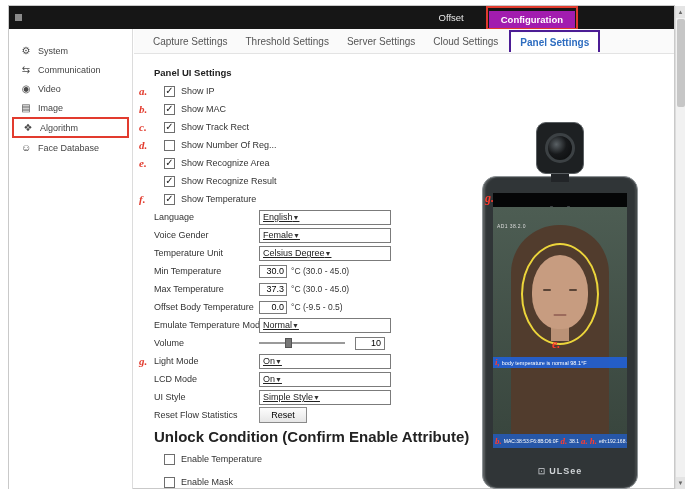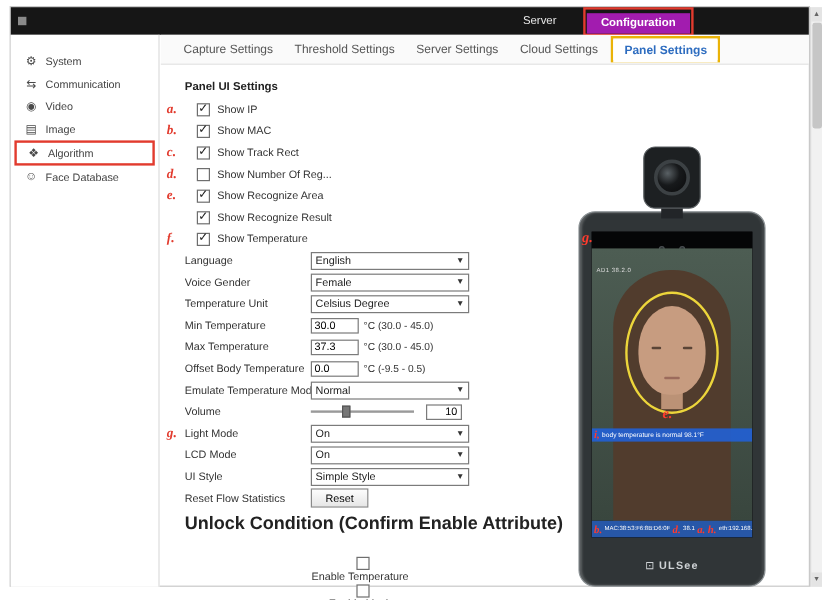--- a/index.html
+++ b/index.html
@@ -22,50 +22,50 @@
   .side-item { display:flex; align-items:center; height:19px; padding-left:10px; font-size:9px; color:#444; cursor:pointer; }
   .side-icon { width:14px; font-size:10px; color:#4a4a4a; margin-right:5px; text-align:center; }
   .side-annot { border:2px solid #e23b2e; margin:0 3px; }
   .side-annot .side-item { padding-left:7px; height:17px; }
 
   
   .tabbar { position:absolute; left:134px; top:29px; width:540px; height:25px; background:#fafafa;
             border-bottom:1px solid #e3e3e3; display:flex; align-items:center; padding-left:10px; }
   .tab { font-size:10px; color:#555; padding:4px 9px; cursor:pointer; white-space:nowrap; }
   .tab.active { color:#2e6dc0; background:#fff; font-weight:bold; }
-  .tab-annot { border:2px solid #eab308; margin-left:2px; }
+  .tab-annot { border:2px solid #4c1d95; margin-left:2px; }
 
   
   .content { position:absolute; left:139px; top:64px; width:322px; }
   .section-title { margin-left:15px; height:18px; line-height:18px; font-size:9.5px; font-weight:bold; color:#222; }
   .row { display:flex; align-items:center; height:18px; }
   .mk { flex:0 0 15px; font-family:"Liberation Serif", serif; font-style:italic; font-weight:bold;
         color:#e23b2e; font-size:11px; line-height:1; }
   .cb { flex:0 0 11px; width:11px; height:11px; border:1px solid #6e6e6e; background:#fff;
         margin-left:10px; margin-right:6px; display:inline-flex; align-items:center; justify-content:center;
         font-size:10px; line-height:1; color:#1a1a1a; cursor:pointer; }
   .cb.checked::after { content:"✓"; }
   .cb-label { font-size:9px; color:#333; white-space:nowrap; }
   .flabel { flex:0 0 105px; font-size:9px; color:#333; white-space:nowrap; overflow:hidden; }
-  .select { flex:0 0 132px; display:inline-flex; justify-content:space-between; align-items:center;
+  .select { flex:0 0 132px; display:inline-flex; align-items:center;
             width:132px; height:15px; border:1px solid #7b7b7b; background:#fff; font-size:9px;
-            color:#222; padding:0 3px; cursor:pointer; }
+            color:#222; padding:0 3px; cursor:pointer;text-decoration:underline; }
   .select-arrow { font-size:7px; color:#333; }
-  .num-input { width:40px; height:13px; border:1px solid #7b7b7b; font-size:9px; padding:0 2px;
-               font-family:"Liberation Sans", sans-serif; }
+  .num-input { width:28px; height:13px; border:1px solid #7b7b7b; font-size:9px; padding:0 2px;
+               font-family:"Liberation Sans", sans-serif;text-align:right; }
   .suffix { font-size:8.5px; color:#333; margin-left:4px; white-space:nowrap; }
   .slider { position:relative; width:86px; height:14px; margin-right:10px; cursor:pointer; }
   .slider-track { position:absolute; left:0; right:0; top:6px; height:2px; background:#9a9a9a; }
   .slider-handle { position:absolute; left:30%; top:2px; width:7px; height:10px; background:#777; border:1px solid #555; }
   .vol-box { width:30px; height:13px; border:1px solid #7b7b7b; font-size:9px; text-align:right; padding:0 3px;
              font-family:"Liberation Sans", sans-serif; }
   .btn { width:48px; height:16px; border:1px solid #8a8a8a; background:linear-gradient(#fdfdfd,#e6e6e6);
          font-size:9px; text-align:center; line-height:14px; cursor:pointer; }
   .unlock-title { margin-left:15px; margin-top:4px; height:18px; line-height:18px; font-size:15px; font-weight:bold; color:#222; white-space:nowrap; }
-  .unlock-row { margin-top:3px; height:20px;flex-direction:column; }
+  .unlock-row { margin-top:3px; height:20px; }
 
   
   .device-area { position:absolute; left:476px; top:122px; width:168px; height:367px; }
   .camera-pod { position:absolute; top:0; left:50%; transform:translateX(-50%); width:48px; height:52px;
                 background:#1d2022; border:1px solid #5a5f62; border-radius:10px; z-index:3; }
   .lens { position:absolute; left:50%; top:50%; transform:translate(-50%,-50%); width:30px; height:30px;
           border-radius:50%; border:3px solid #3c4144;
           background:radial-gradient(circle at 35% 35%, #5a6165 0%, #17191b 45%, #0a0b0c 100%); }
   .camera-neck { position:absolute; top:50px; left:50%; transform:translateX(-50%); width:18px; height:10px; background:#222528; z-index:2; }
   .device-body { position:absolute; top:54px; left:6px; right:6px; bottom:0; background:#303537;
@@ -107,21 +107,21 @@
 </style>
 </head>
 <body>
 
 <div class="page">
   <div class="frame"></div>
 
   <div class="topbar">
     <span class="topbar-logo"></span>
     <span class="topbar-spacer"></span>
-    <span class="top-preview">Server</span>
+    <span class="top-preview">Offset</span>
     <span class="config-annot">
       <span class="top-config">Configuration</span>
     </span>
   </div>
 
   <div class="sidebar">
     <div class="side-item">
       <span class="side-icon">⚙</span>
       <span>System</span>
     </div>

